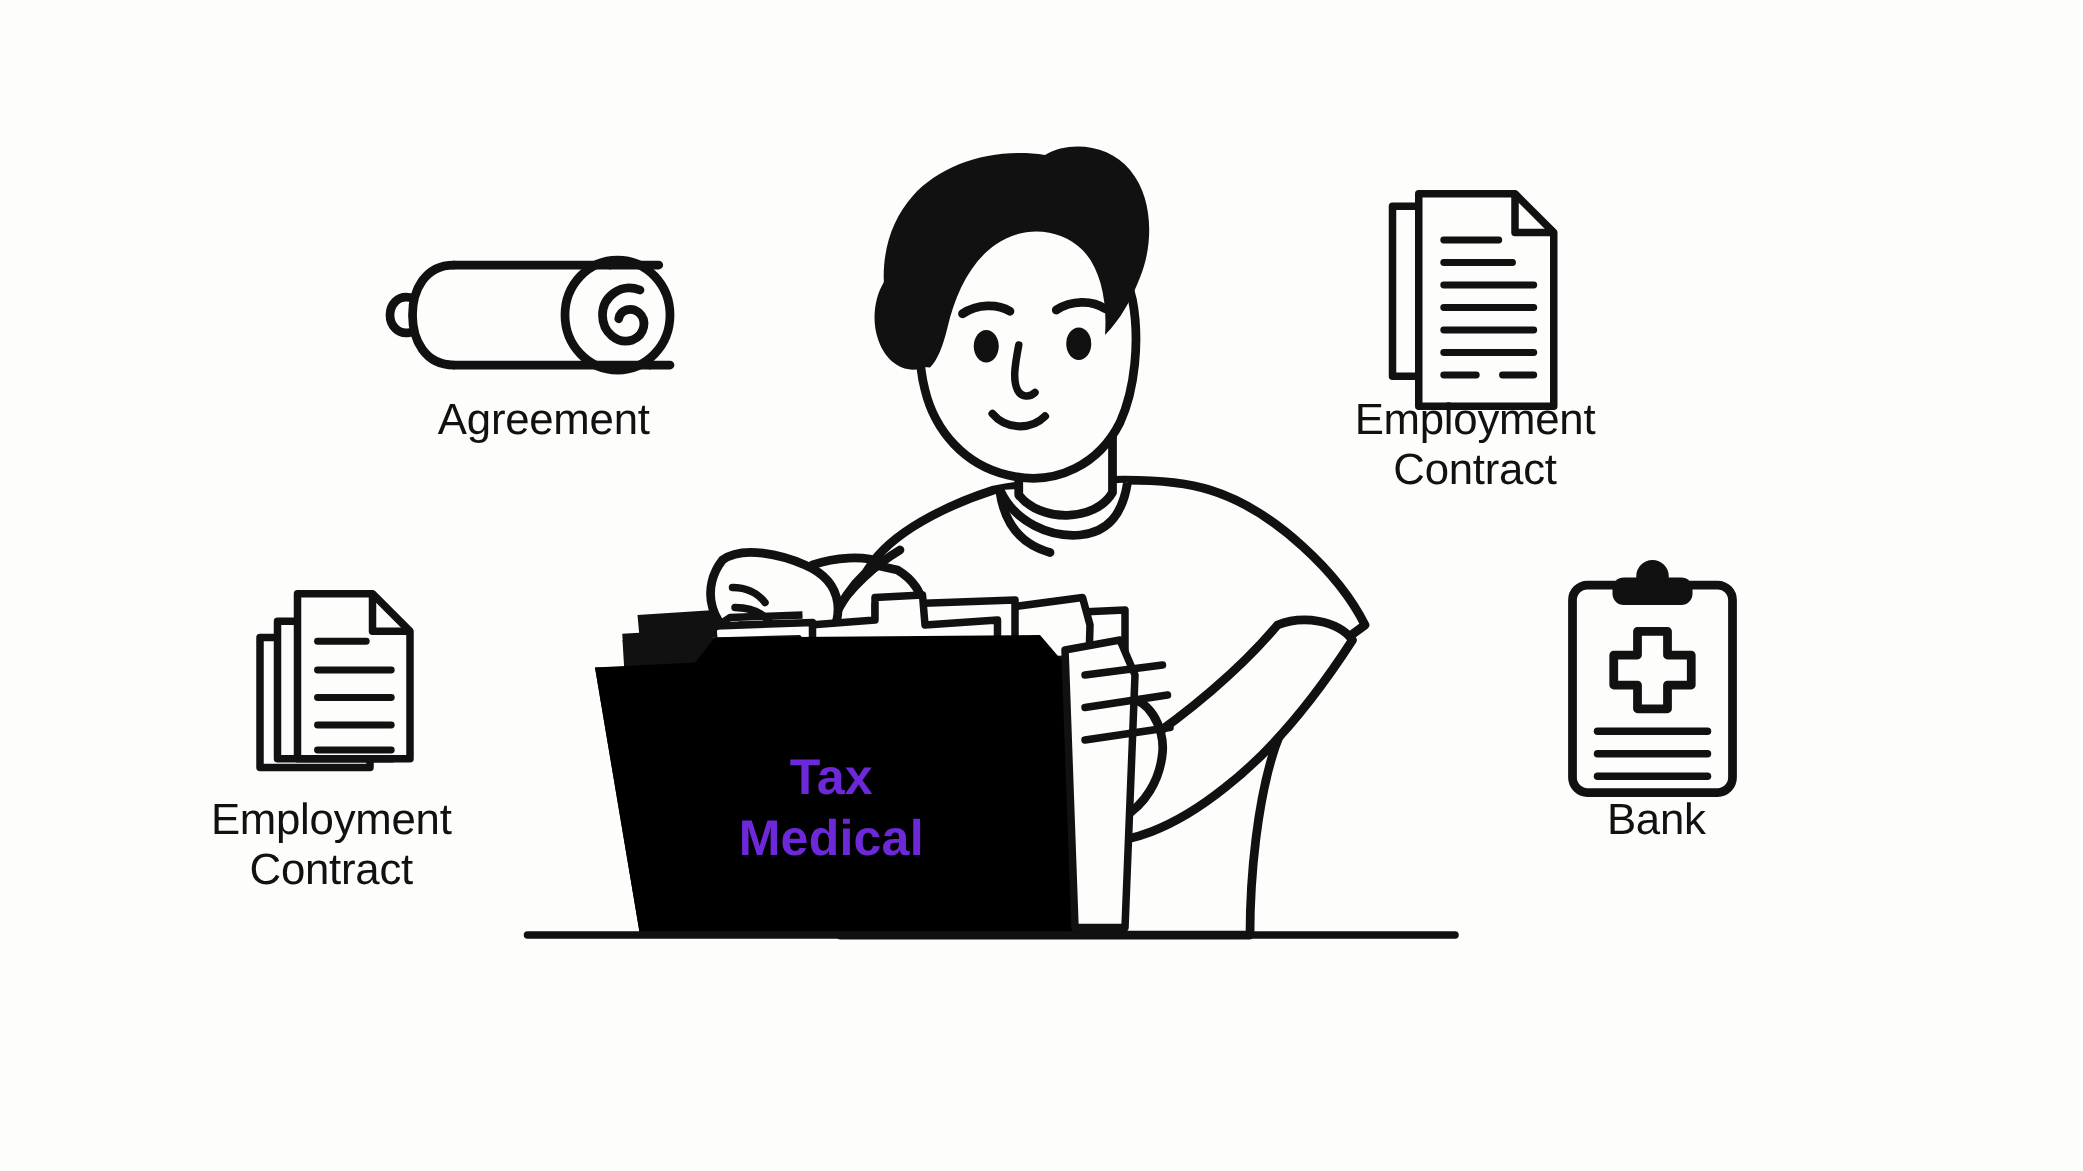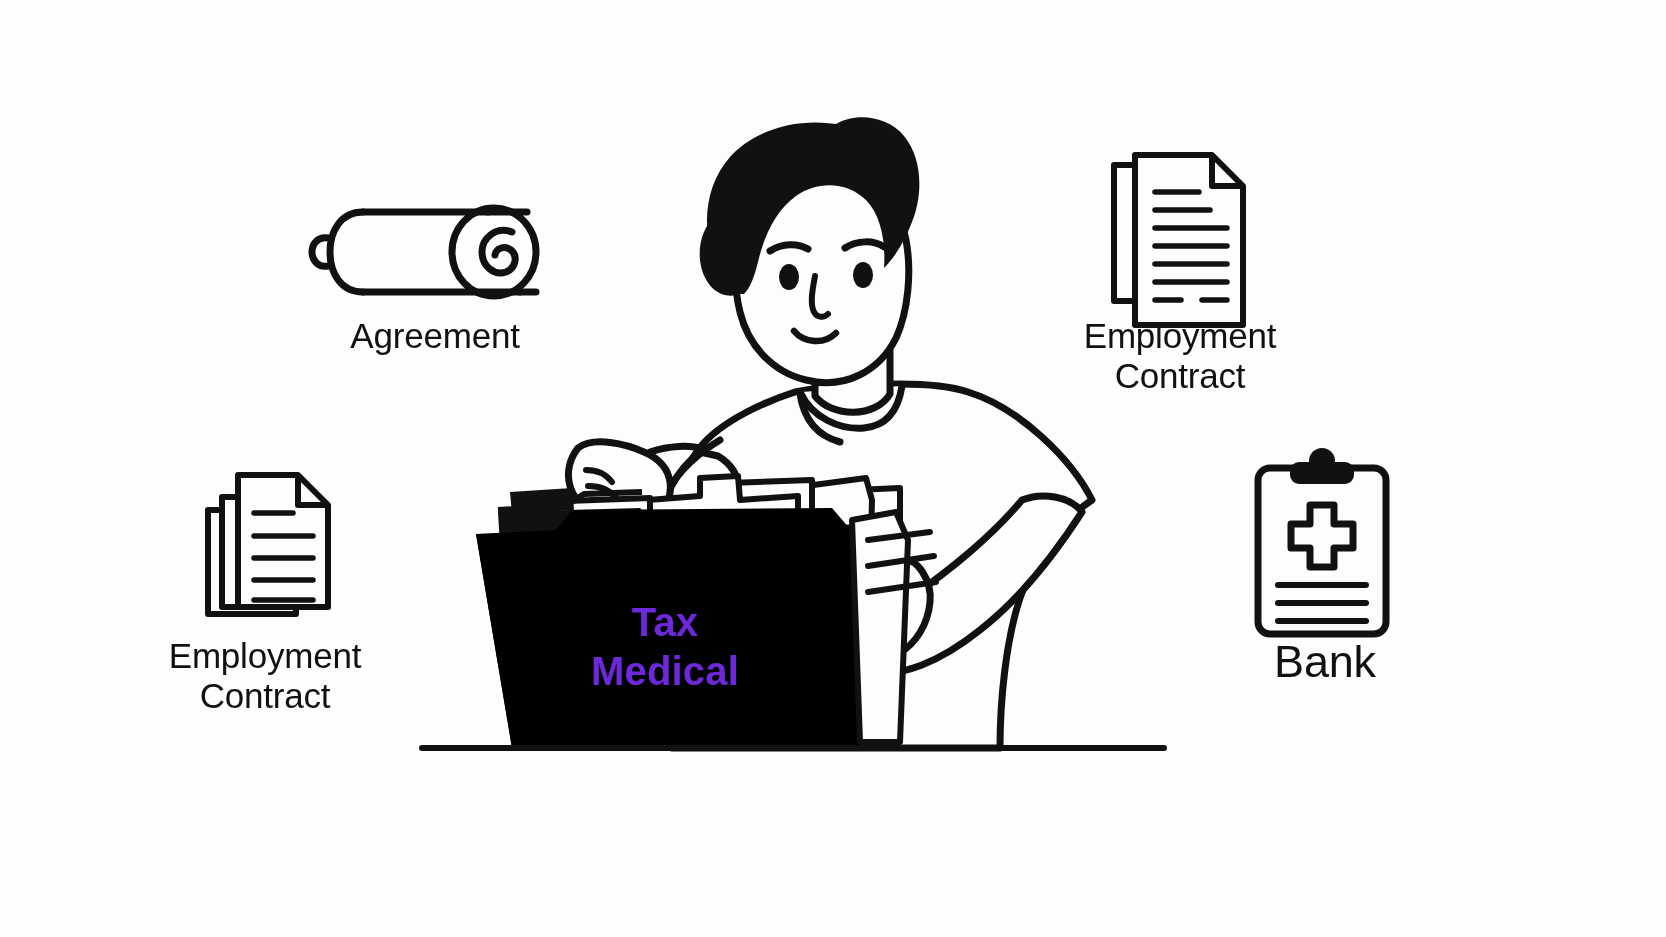--- a/index.html
+++ b/index.html
@@ -54,21 +54,21 @@
   #label-employment-left {
     left: 90px;
     top: 636px;
     width: 350px;
     font-size: 35px;
   }
   #label-bank-medical {
     left: 1150px;
     top: 636px;
     width: 350px;
-    font-size: 45px;
+    font-size: 35px;
   }
   #folder-title {
     position: absolute;
     left: 520px;
     top: 598px;
     width: 290px;
     text-align: center;
     color: #6d28d9;
     font-family: "Liberation Sans", sans-serif;
     font-weight: 700;

